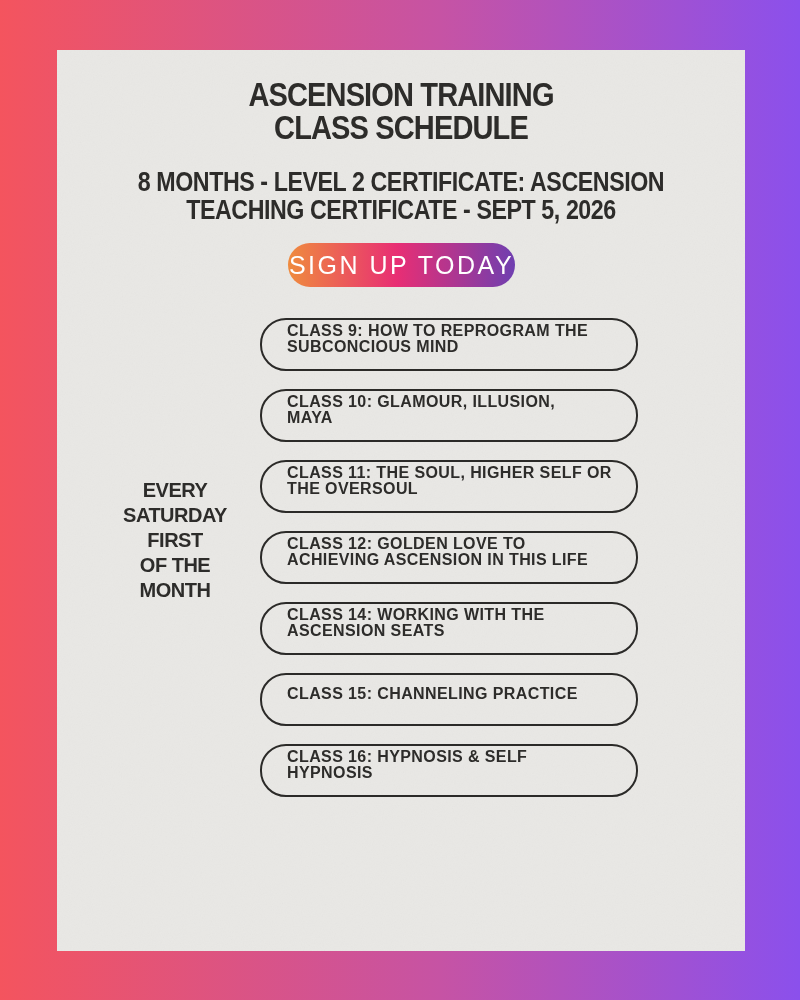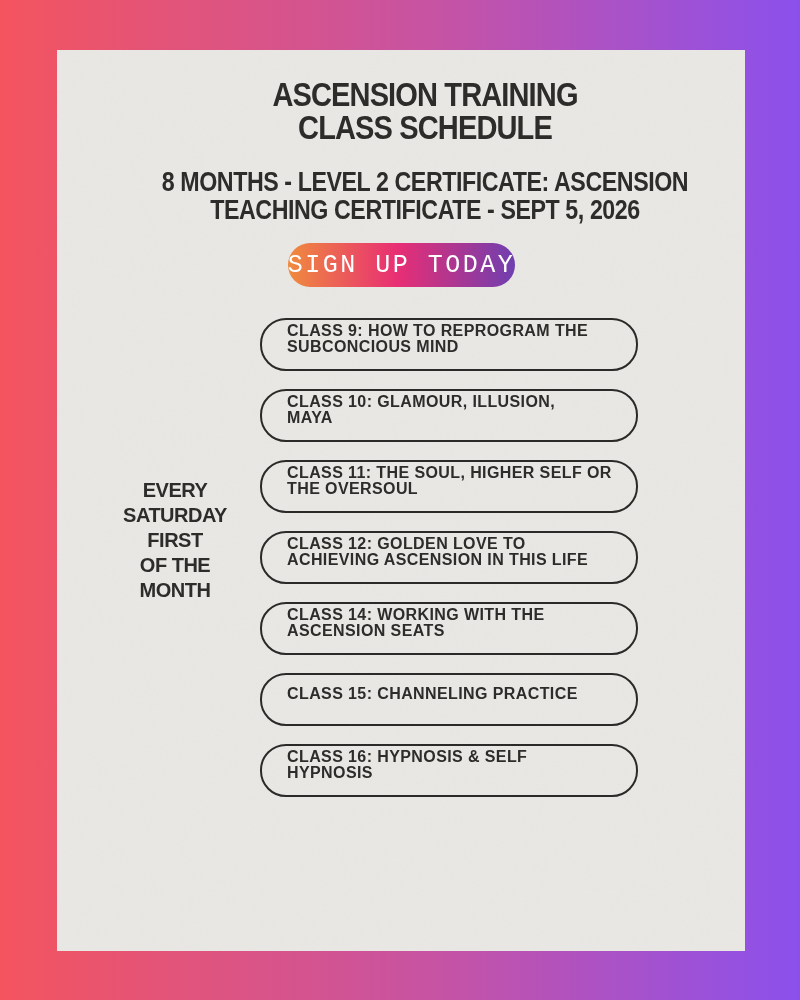--- a/index.html
+++ b/index.html
@@ -8,40 +8,40 @@
     font-family:"Liberation Sans",sans-serif;
     background:linear-gradient(90deg,#f4545e 0%,#c653a4 55%,#8b50ec 100%);
   }
   .paper{
     position:absolute;left:57px;top:50px;width:688px;height:901px;
     background:#e9e8e5;overflow:hidden;
   }
   .noise{position:absolute;inset:0;width:100%;height:100%;pointer-events:none;opacity:.5;}
   .ink{color:#2d2c2a;}
 
-  .title{position:absolute;left:0;top:28px;width:100%;text-align:center;padding-left:24px;}
+  .title{position:absolute;left:0;top:28px;width:100%;text-align:center;}
   .title .tline{
     font-size:33px;font-weight:bold;letter-spacing:-1px;line-height:33px;
     transform:scaleX(.88);transform-origin:50% 50%;white-space:nowrap;
   }
-  .subtitle{position:absolute;left:0;top:118px;width:100%;text-align:center;margin-left:24px;}
+  .subtitle{position:absolute;left:0;top:118px;width:100%;text-align:center;}
   .subtitle .tline{
     font-size:27px;font-weight:bold;letter-spacing:-.5px;line-height:28px;
     transform:scaleX(.86);transform-origin:50% 50%;white-space:nowrap;
   }
 
   .cta{
     position:absolute;left:231px;top:193px;width:227px;height:44px;
     border:none;border-radius:22px;cursor:pointer;
     background:linear-gradient(90deg,#ef8b3e 0%,#e82e74 48%,#6f3fb0 100%);
     display:flex;align-items:center;justify-content:center;
   }
   .cta span{
     color:#ffffff;font-size:25px;font-weight:400;letter-spacing:2.5px;
-    font-family:Liberation Mono, monospace;white-space:nowrap;
+    font-family:Liberation Sans, sans-serif;white-space:nowrap;
   }
 
   .side-note{
     position:absolute;left:18px;top:428px;width:200px;text-align:center;
   }
   .side-note .nline{
     font-size:20px;font-weight:bold;line-height:25px;letter-spacing:-.5px;white-space:nowrap;
   }
 
   .cards{

